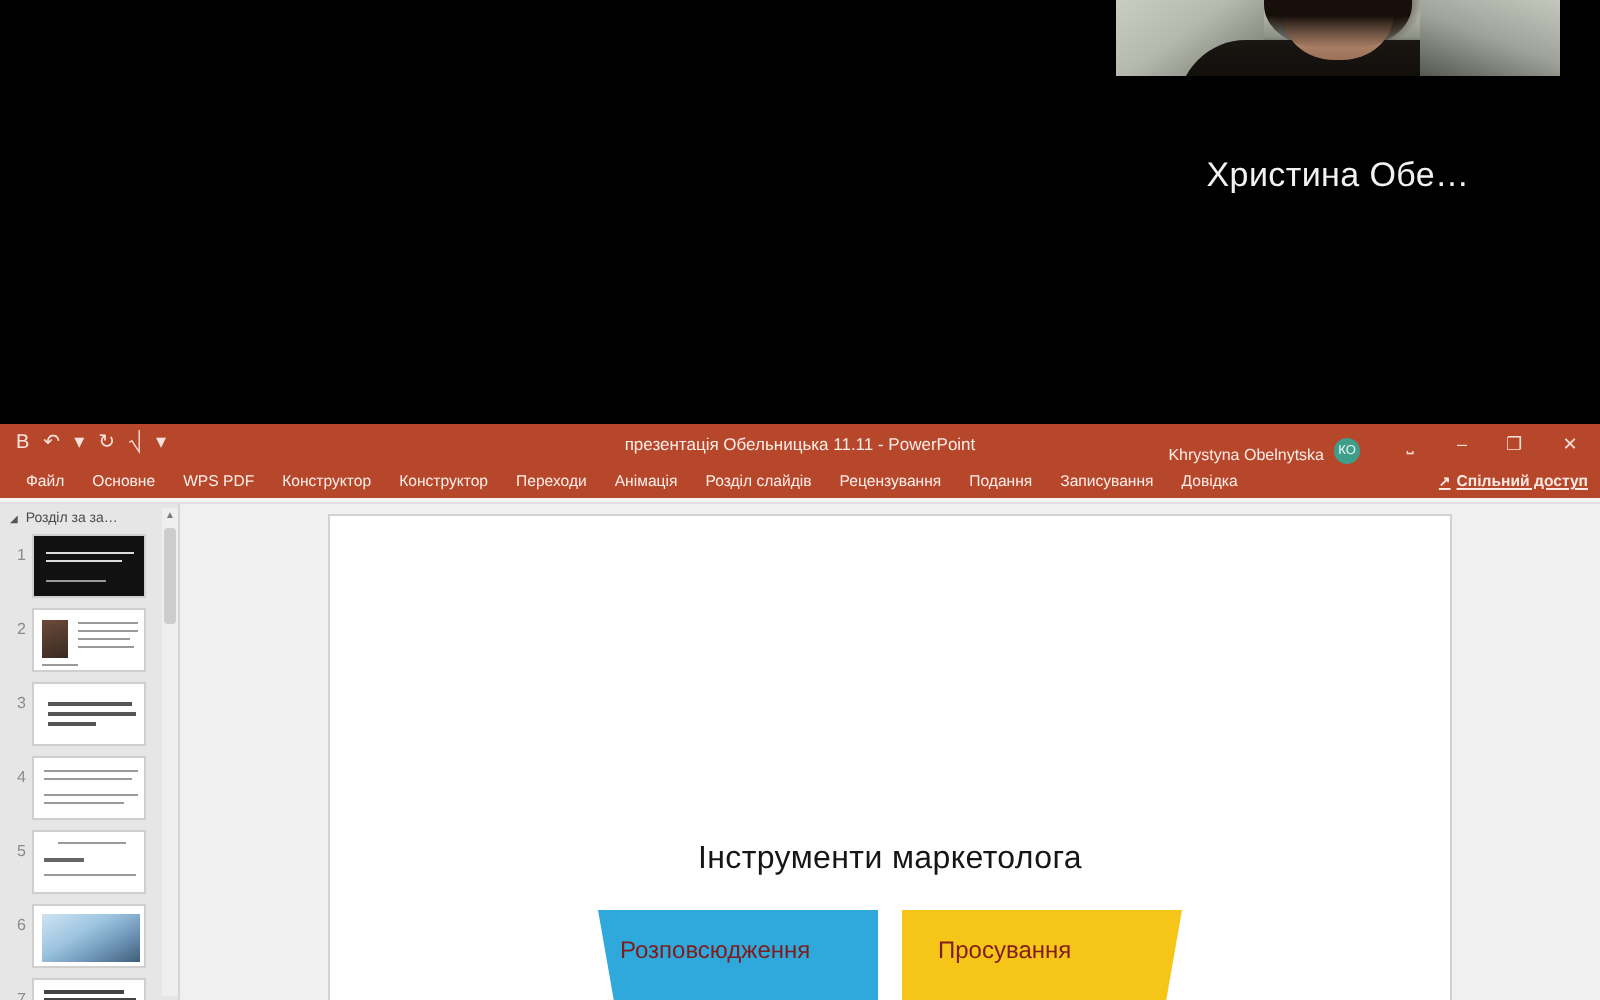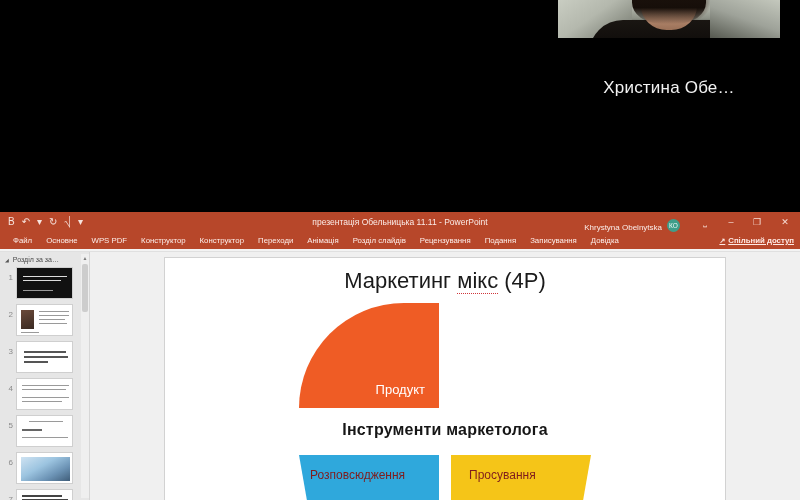--- a/index.html
+++ b/index.html
@@ -160,21 +160,21 @@
   #quads { position: absolute; left: 50%; top: 45px; transform: translateX(-50%); width: 292px; height: 105px; }
   .quad { position: absolute; top: 0; width: 140px; height: 105px; }
   .quad-label { position: absolute; bottom: 11px; color: #fff; font-size: 13px; }
   #quad-product { left: 0; background: #ef5c25; border-radius: 140px 0 0 0; }
   #quad-product .quad-label { right: 14px; }
   #quad-price { right: 0; background: #3bb44a; border-radius: 0 140px 0 0; }
   #quad-price .quad-label { left: 14px; }
 
   #tools-title {
     position: absolute; left: 0; right: 0; top: 163px; text-align: center;
-    font-size: 16px; font-weight: bold; color: #161616; letter-spacing: .2px;
+    font-size: 16px; font-weight: normal; color: #161616; letter-spacing: .2px;
   }
 
   #quads2 { position: absolute; left: 50%; top: 197px; transform: translateX(-50%); width: 292px; height: 48px; }
   .trap { position: absolute; top: 0; width: 140px; height: 48px; }
   .trap-label { position: absolute; top: 13px; color: #7f1d1d; font-size: 12px; }
   #trap-place {
     left: 0; background: #2fa8dc;
     clip-path: polygon(0 0, 100% 0, 100% 100%, 6% 100%);
   }
   #trap-place .trap-label { left: 11px; }
@@ -322,28 +322,22 @@
 
         <div id="thumb-scrollbar">
           <div id="thumb-scroll-up">▲</div>
           <div id="thumb-scroll-thumb"></div>
         </div>
       </div>
 
       <div id="slide-stage">
         <div id="slide">
 
-          <div id="slide-title">
-            <span>Маркетинг </span><span class="sp">мікс</span><span> (4Р)</span>
-          </div>
 
           <div id="quads">
-            <div class="quad" id="quad-product">
-              <span class="quad-label">Продукт</span>
-            </div>
           </div>
 
           <div id="tools-title">Інструменти маркетолога</div>
 
           <div id="quads2">
             <div class="trap" id="trap-place">
               <span class="trap-label">Розповсюдження</span>
             </div>
             <div class="trap" id="trap-promo">
               <span class="trap-label">Просування</span>

